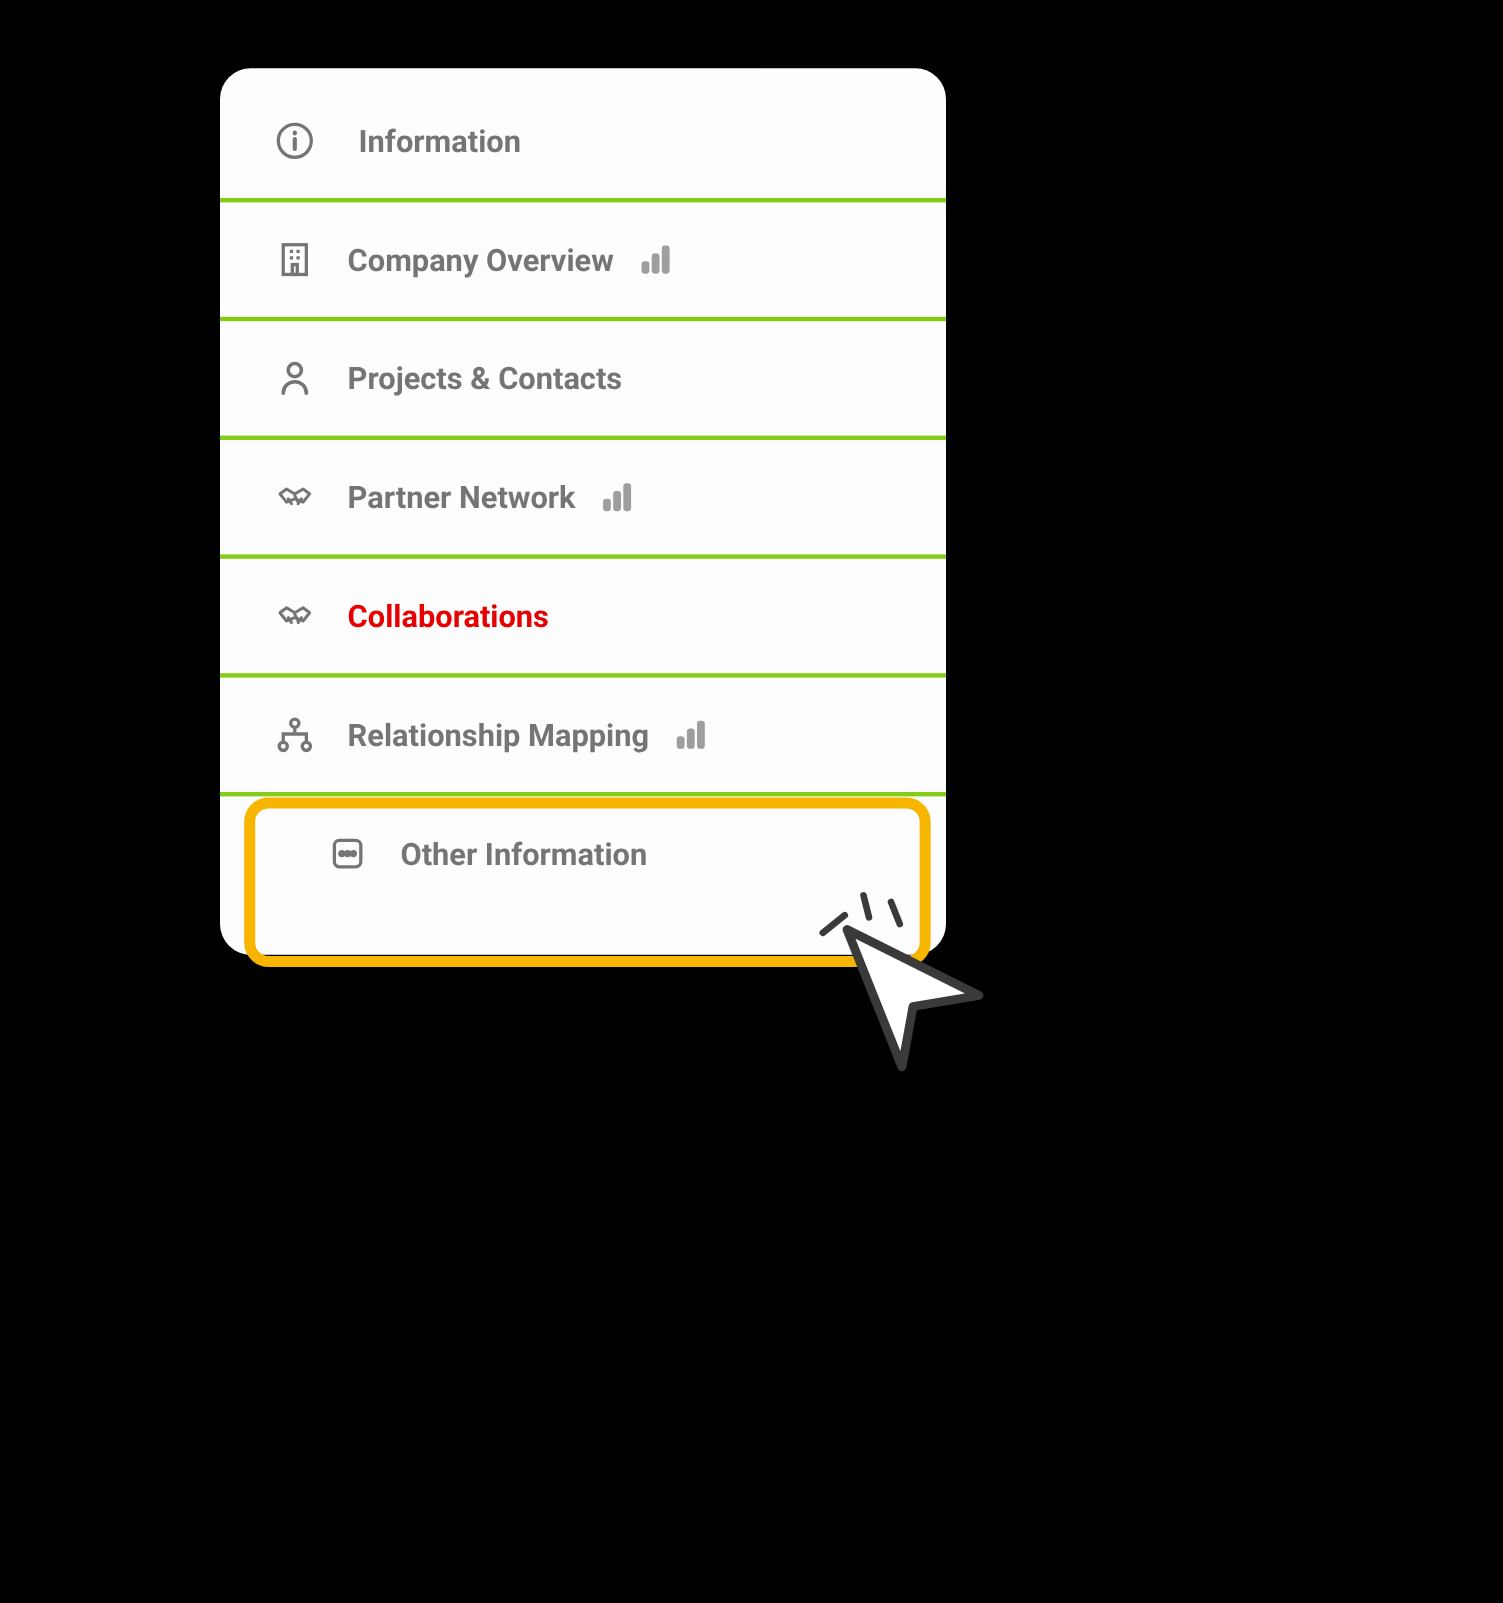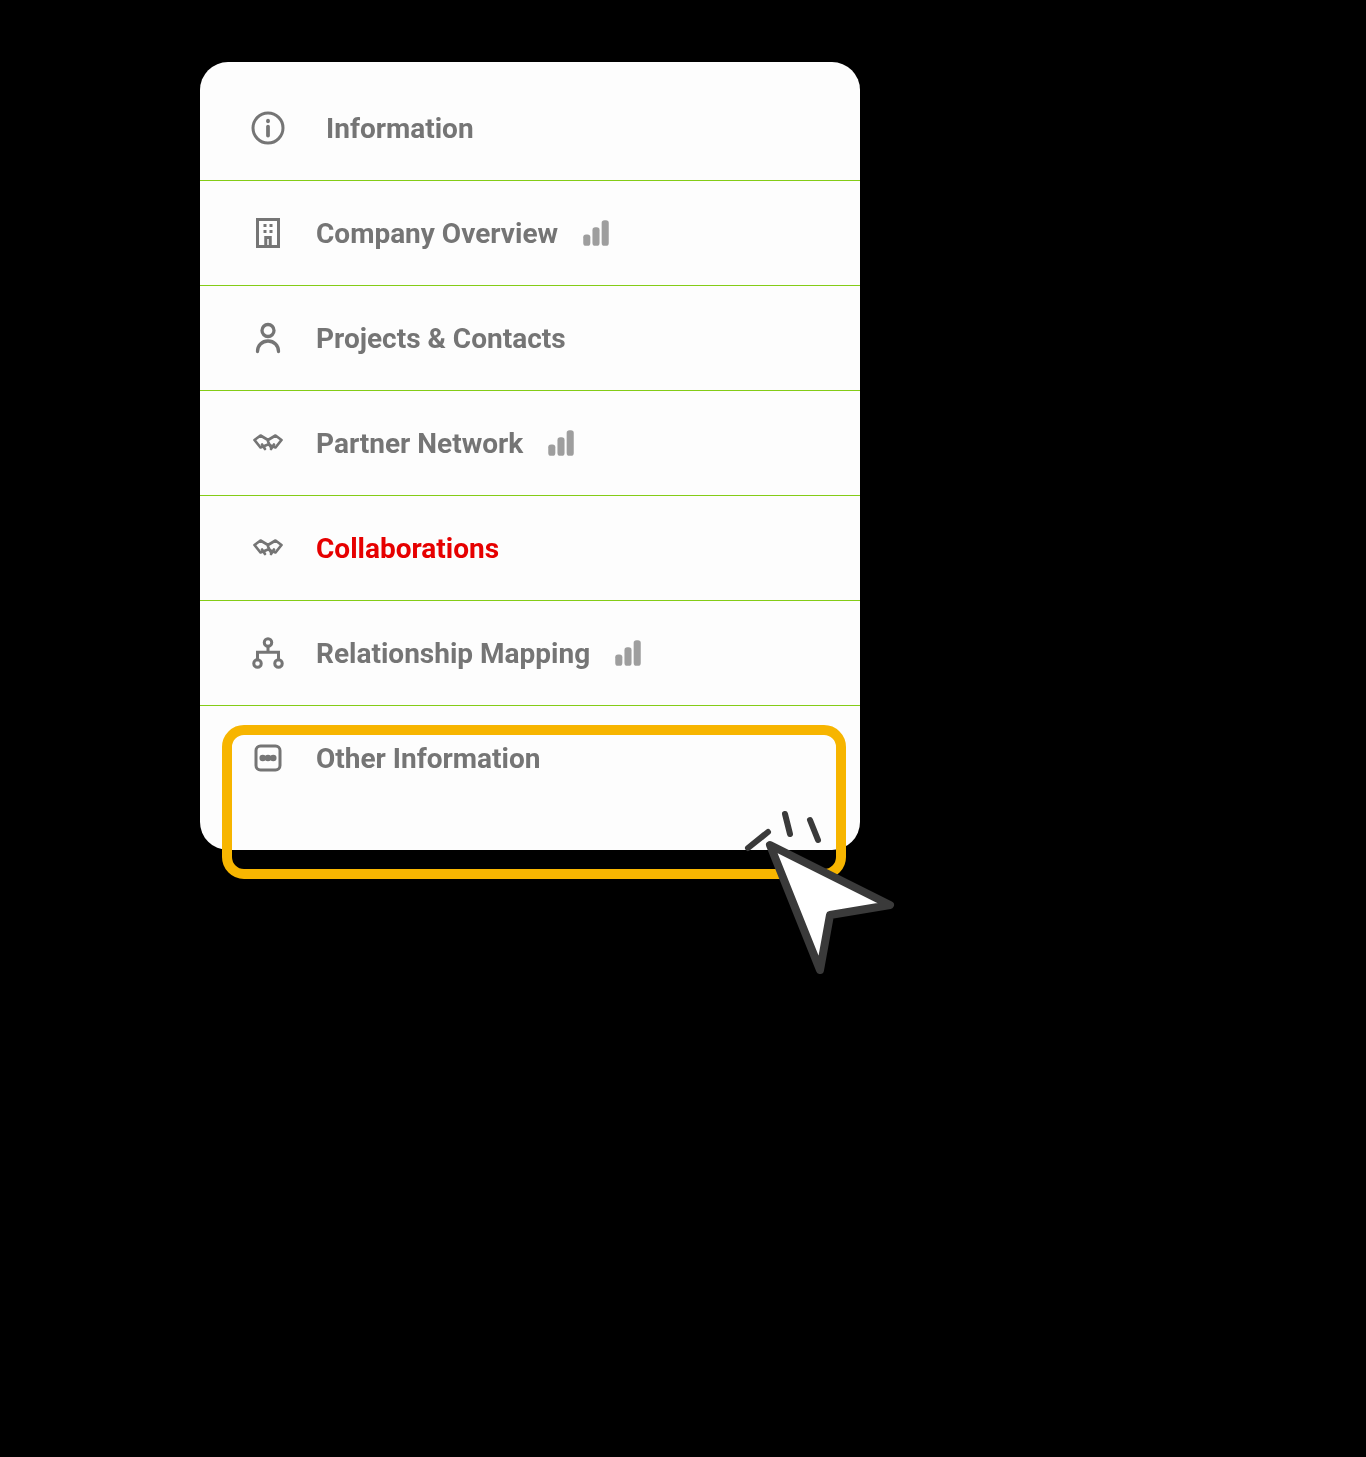--- a/index.html
+++ b/index.html
@@ -21,26 +21,27 @@
       width: 660px;
       background: #fdfdfd;
       border-radius: 28px;
       padding: 34px 0 40px 0;
       box-shadow: 0 2px 8px rgba(0,0,0,0.1);
     }
     .menu-item {
       display: flex;
       align-items: center;
       padding: 32px 34px 32px 48px;
-      border-bottom: 1px solid #84cc16;
+      border-bottom: 4px solid #84cc16;
       cursor: pointer;
       position: relative;
     }
     .menu-item:last-child {
       border-bottom: none;
+      margin-left: 48px;
     }
     .menu-item.first {
       padding-top: 12px;
     }
     .menu-icon {
       width: 40px;
       height: 40px;
       flex-shrink: 0;
       display: flex;
       align-items: center;

